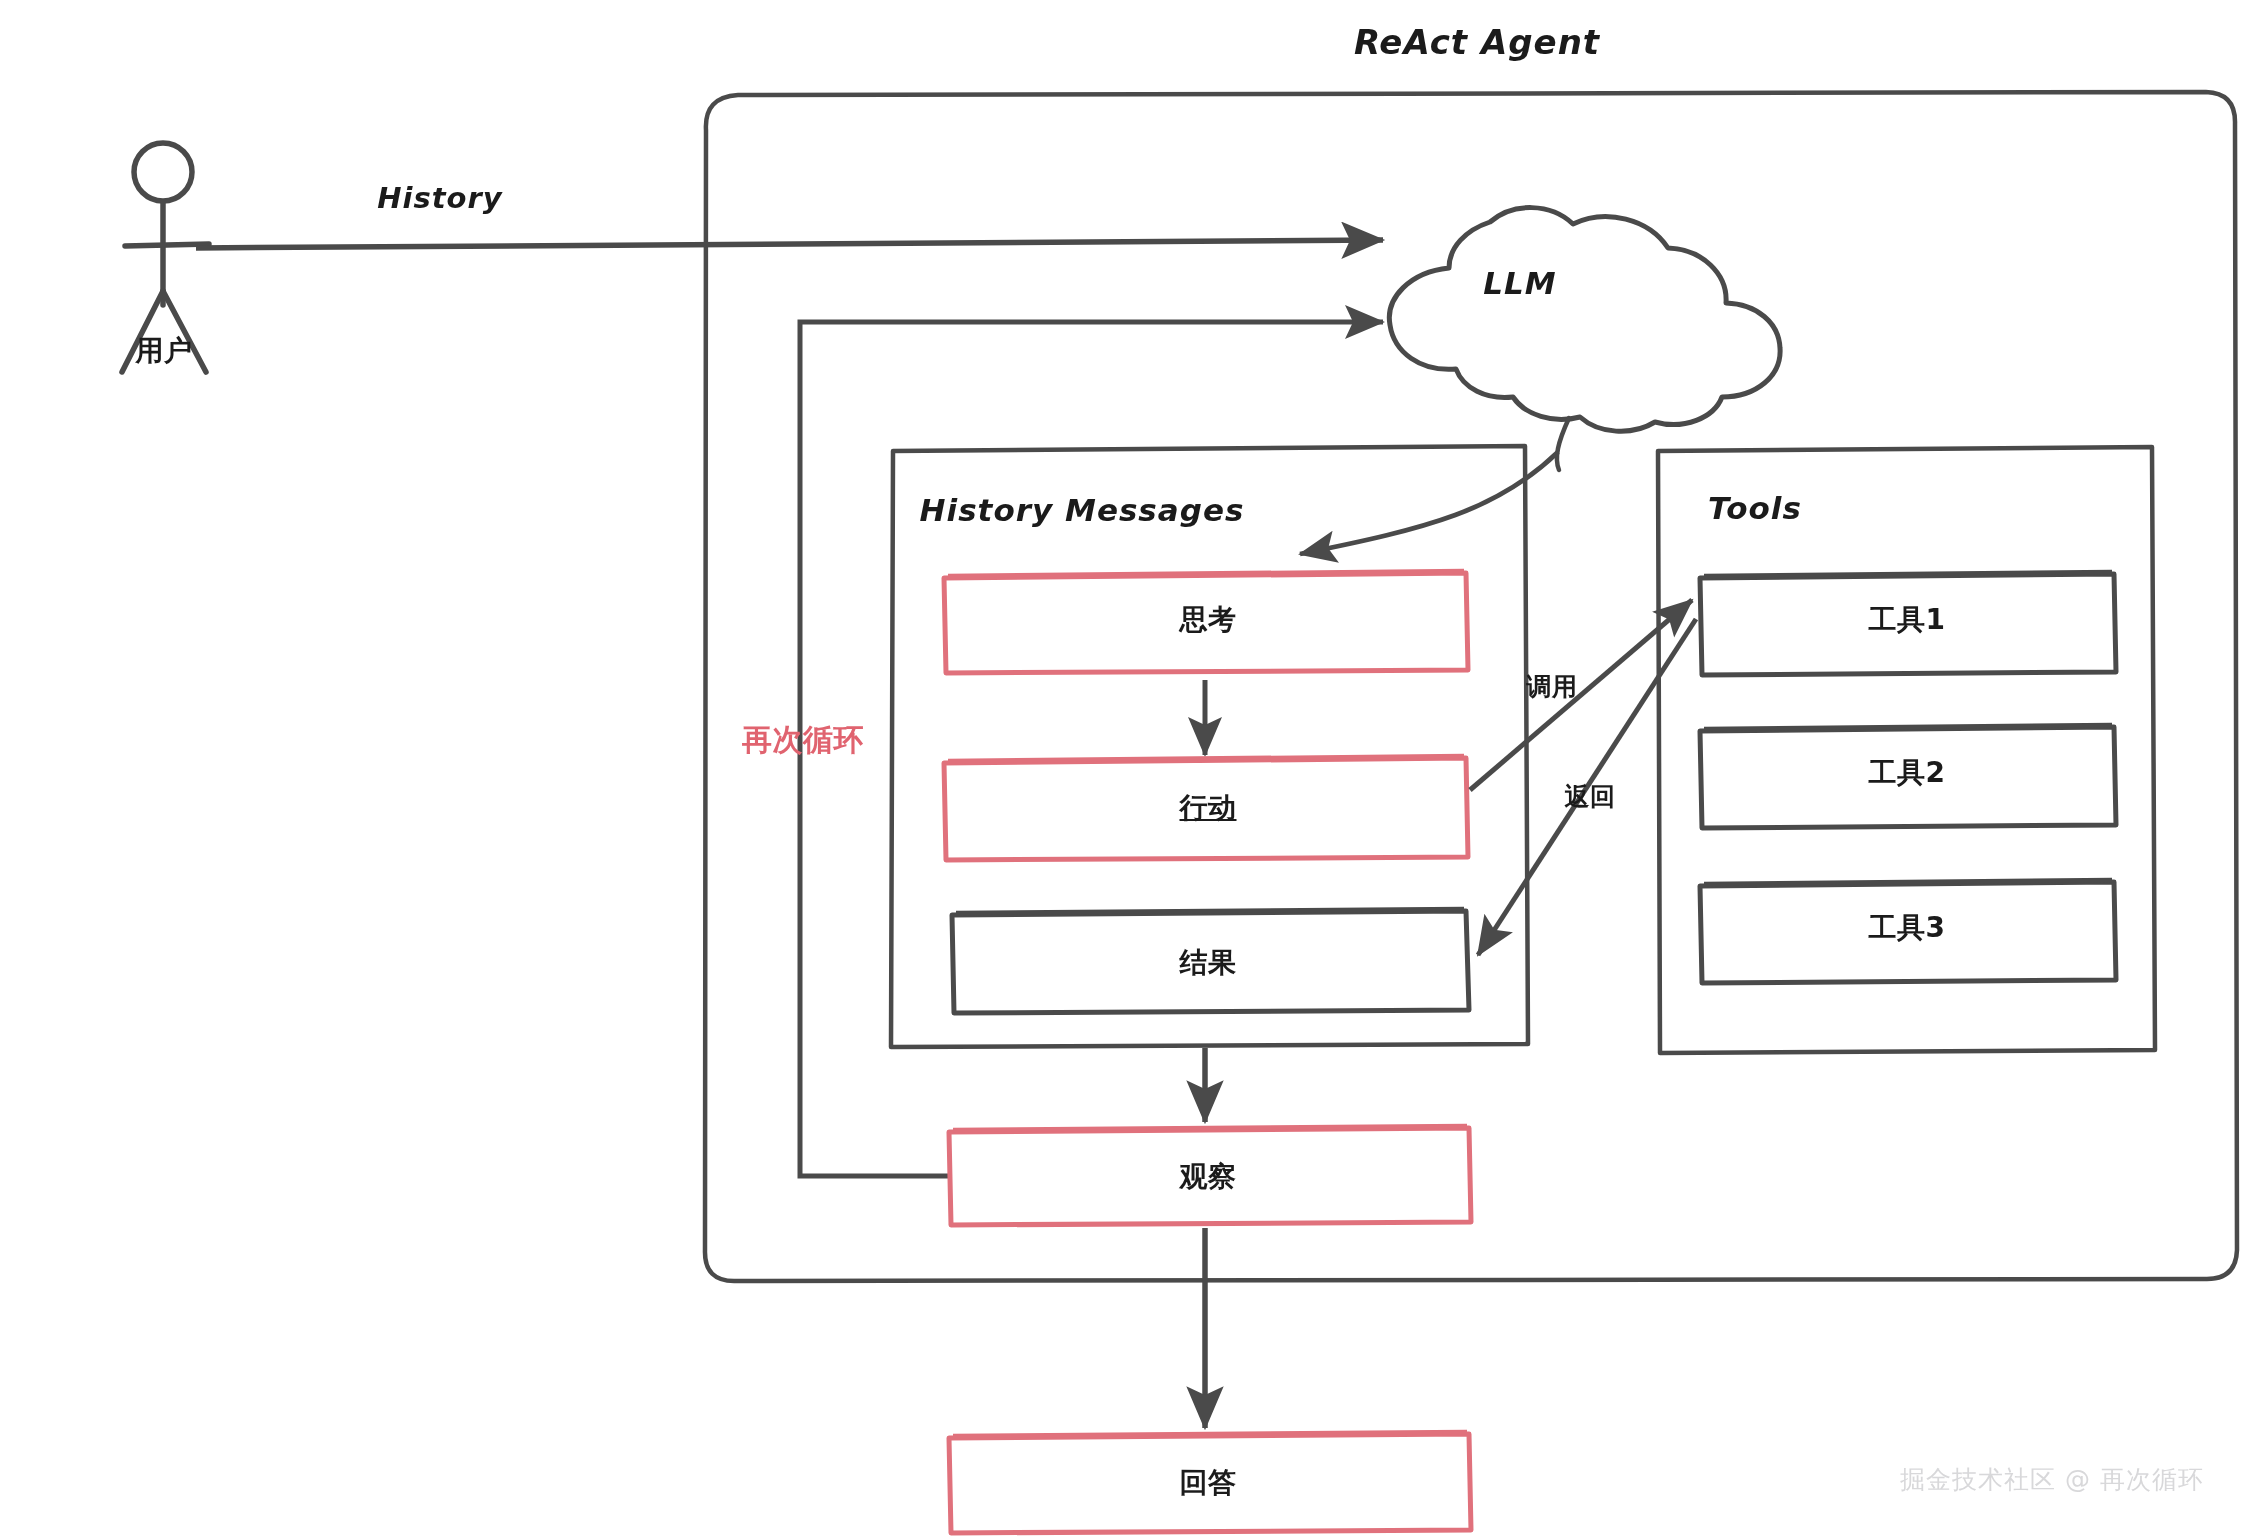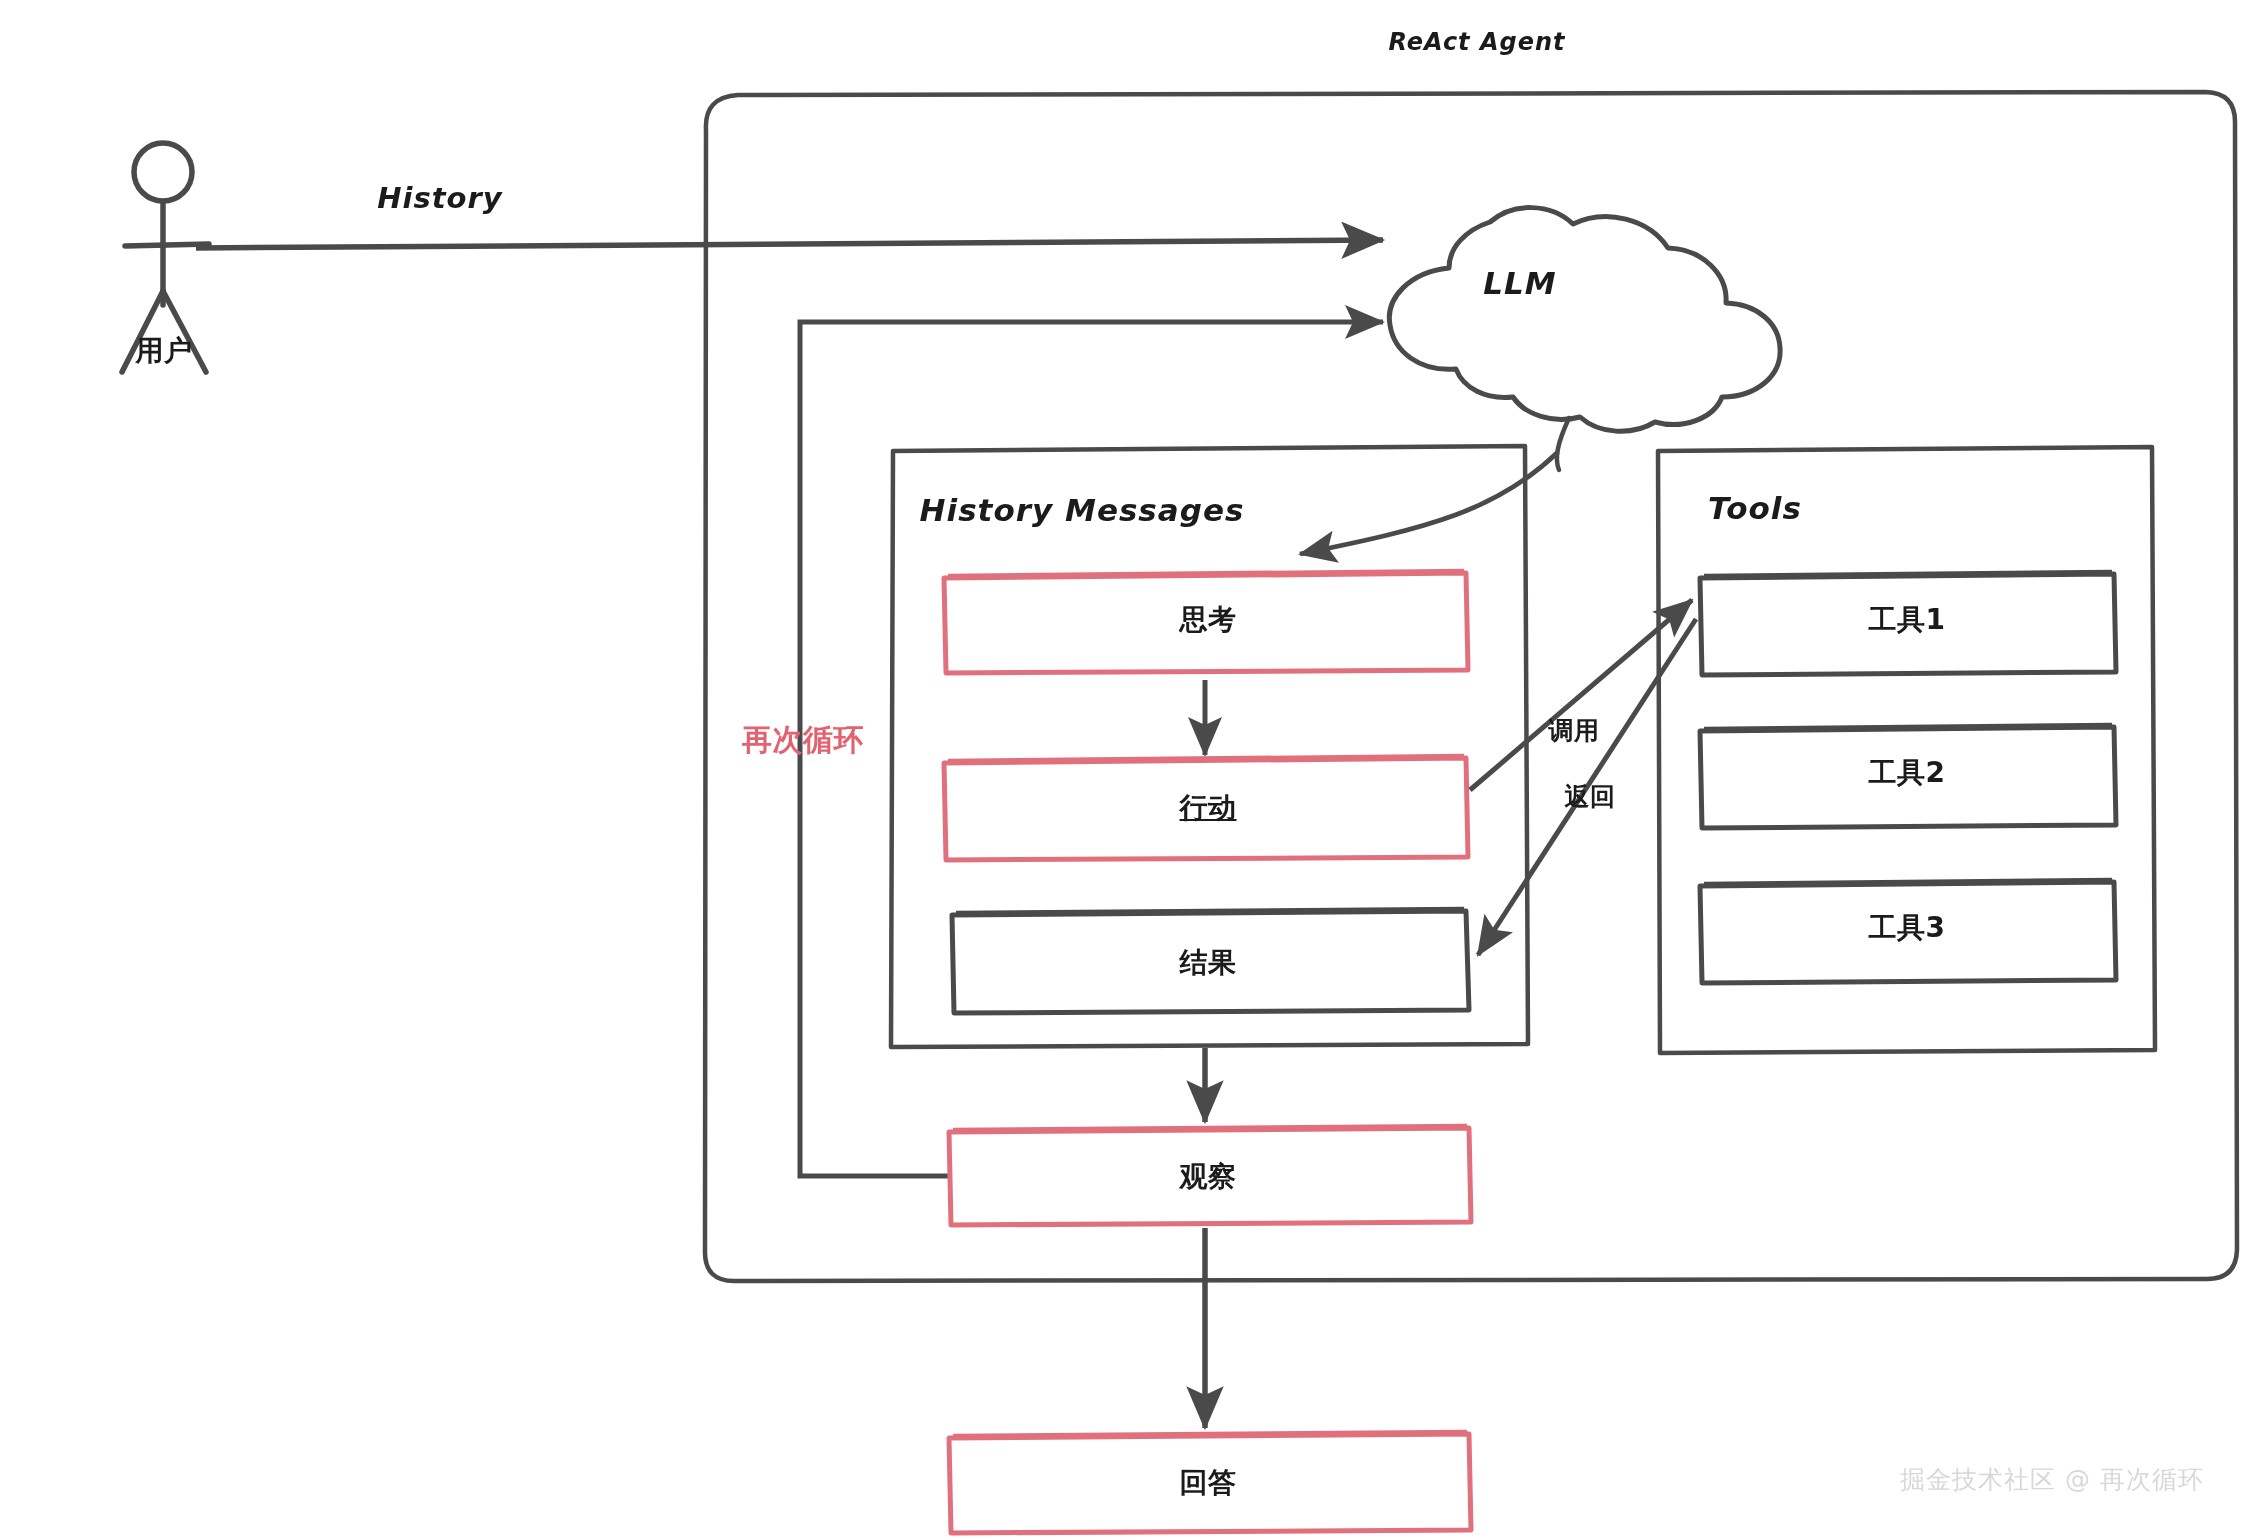--- a/index.html
+++ b/index.html
@@ -42,21 +42,21 @@
     font-family: "DejaVu Sans", sans-serif;
     font-weight: bold;
   }
   .ctr {
     transform: translate(-50%, -50%);
     text-align: center;
   }
   #title {
     left: 1477px;
     top: 42px;
-    font-size: 24px;
+    font-size: 34px;
   }
   #question-label {
     left: 440px;
     top: 198px;
     font-size: 29px;
   }
   #user-label {
     left: 164px;
     top: 351px;
     font-size: 28px;
@@ -78,21 +78,21 @@
     margin-left: 10px;
   }
   #think-label   { left: 1208px; top: 620px; font-size: 28px; }
   #action-label  { left: 1208px; top: 808px; font-size: 28px; text-decoration: underline; }
   #result-label  { left: 1208px; top: 963px; font-size: 28px; }
   #observe-label { left: 1208px; top: 1177px; font-size: 28px; }
   #answer-label  { left: 1208px; top: 1483px; font-size: 28px; }
   #tool1-label   { left: 1907px; top: 620px; font-size: 28px; }
   #tool2-label   { left: 1907px; top: 773px; font-size: 28px; }
   #tool3-label   { left: 1907px; top: 928px; font-size: 28px; }
-  #call-label    { left: 1552px; top: 730px; font-size: 25px; margin-left: 22px; }
+  #call-label    { left: 1552px; top: 686px; font-size: 25px; }
   #return-label  { left: 1590px; top: 796px; font-size: 25px; }
   #loop-label {
     left: 803px;
     top: 740px;
     font-size: 30px;
     color: #e0636f;
   }
   #watermark {
     left: 2052px;
     top: 1479px;

